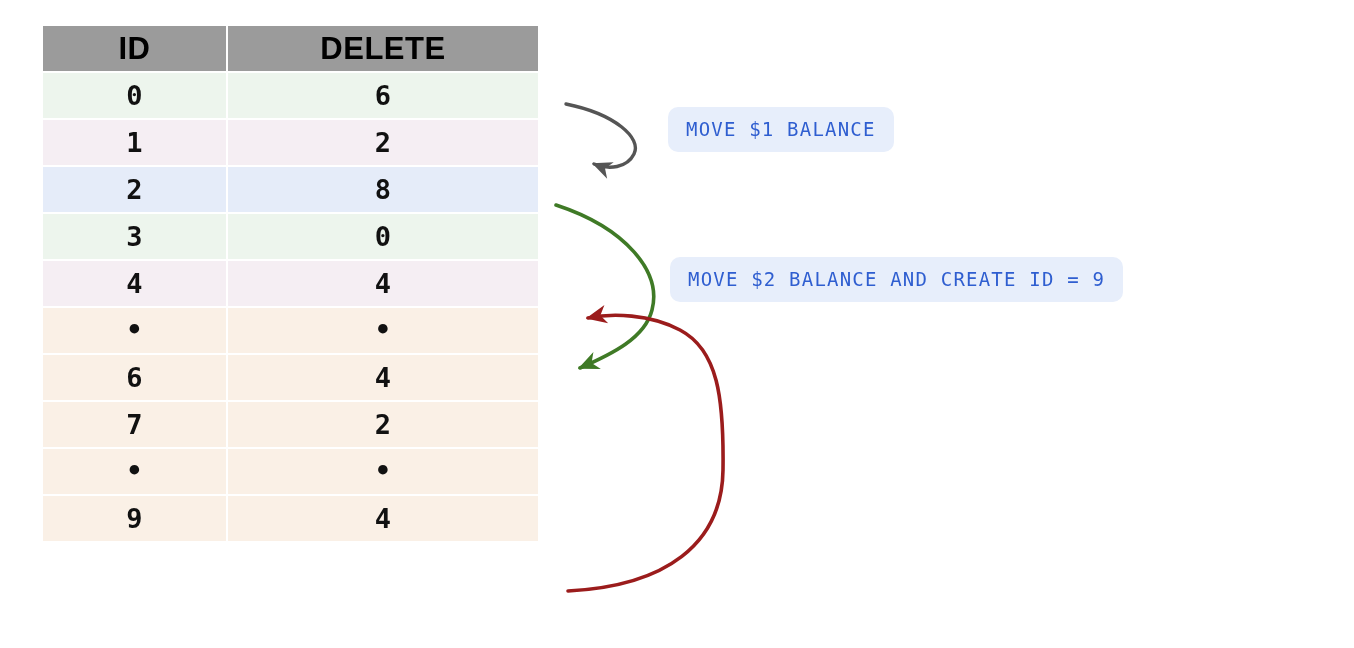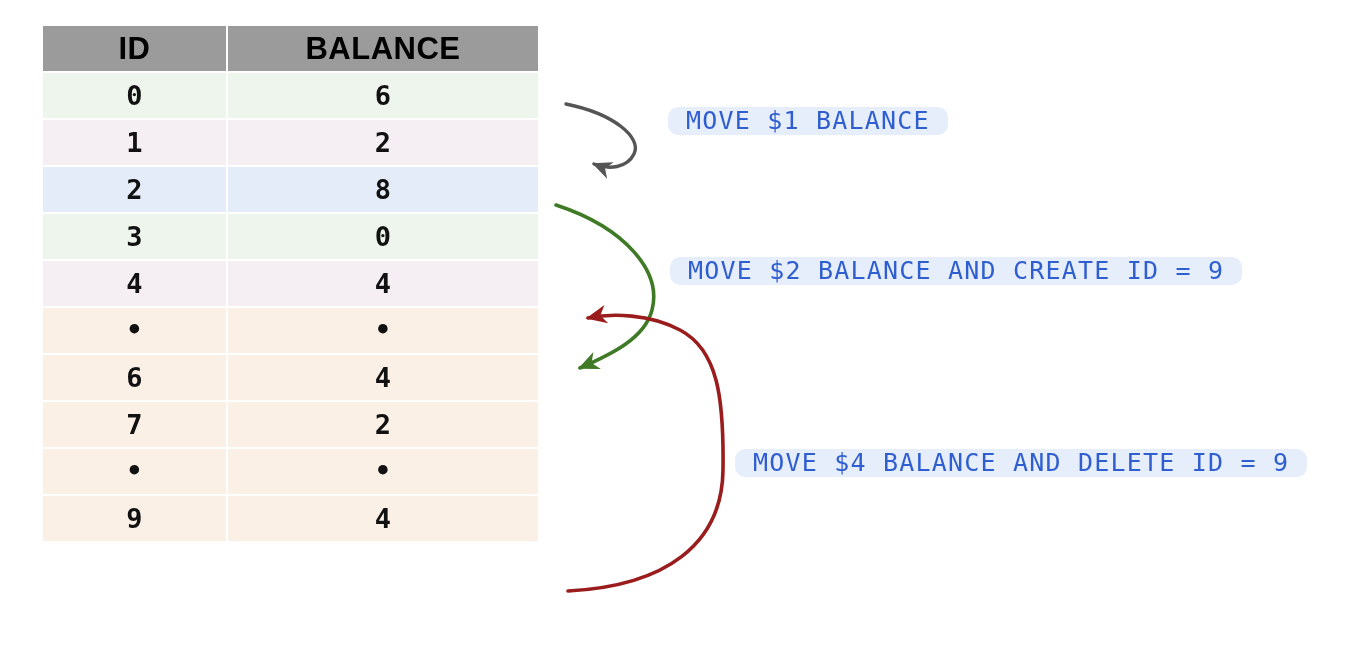--- a/index.html
+++ b/index.html
@@ -67,24 +67,24 @@
   .tint-pink   { background: #f5eef3; }
   .tint-blue   { background: #e5ecf9; }
   .tint-cream  { background: #faf0e6; }
 
   
   .badge {
     position: absolute;
     background: #e7eefb;
     color: #2f5ed0;
     font-family: "DejaVu Sans Mono", monospace;
-    font-size: 25px;
+    font-size: 19px;
     letter-spacing: 1.2px;
     border-radius: 10px;
-    padding: 0 18px;
+    padding: 12px 18px;
     white-space: nowrap;
     line-height: 1.1;
   }
   #badge-move1 { left: 668px; top: 107px; }
   #badge-move2 { left: 670px; top: 257px; }
   #badge-move3 { left: 735px; top: 449px; }
 
   
   #arrow-layer {
     position: absolute;
@@ -100,21 +100,21 @@
 <div id="stage">
 
   <table id="balance-table">
     <colgroup>
       <col class="c-id">
         <col class="c-balance">
     </colgroup>
     <thead>
       <tr>
         <th>ID</th>
-        <th>BALANCE</th>
+        <th>DELETE</th>
       </tr>
     </thead>
     <tbody id="table-body">
         <tr>
           <td class="tint-green">0</td>
           <td class="tint-green">6</td>
         </tr>
         <tr>
           <td class="tint-pink">1</td>
           <td class="tint-pink">2</td>
@@ -149,21 +149,20 @@
         </tr>
         <tr>
           <td class="tint-cream">9</td>
           <td class="tint-cream">4</td>
         </tr>
       </tbody>
   </table>
 
   <div class="badge" id="badge-move1">MOVE $1 BALANCE</div>
   <div class="badge" id="badge-move2">MOVE $2 BALANCE AND CREATE ID = 9</div>
-  <div class="badge" id="badge-move3">MOVE $4 BALANCE AND DELETE ID = 9</div>
 
   <svg id="arrow-layer" viewBox="0 0 1354 648" width="1354" height="648" xmlns="http://www.w3.org/2000/svg">
 
     <defs>
       <marker id="head-gray" markerWidth="7" markerHeight="7" refX="5.4" refY="3" orient="auto" markerUnits="strokeWidth">
         <path d="M6,3 L0.2,5.6 L1.9,3 L0.2,0.4 Z" fill="#555555"></path>
       </marker>
       <marker id="head-green" markerWidth="7" markerHeight="7" refX="5.4" refY="3" orient="auto" markerUnits="strokeWidth">
         <path d="M6,3 L0.2,5.6 L1.9,3 L0.2,0.4 Z" fill="#3f7a26"></path>
       </marker>

